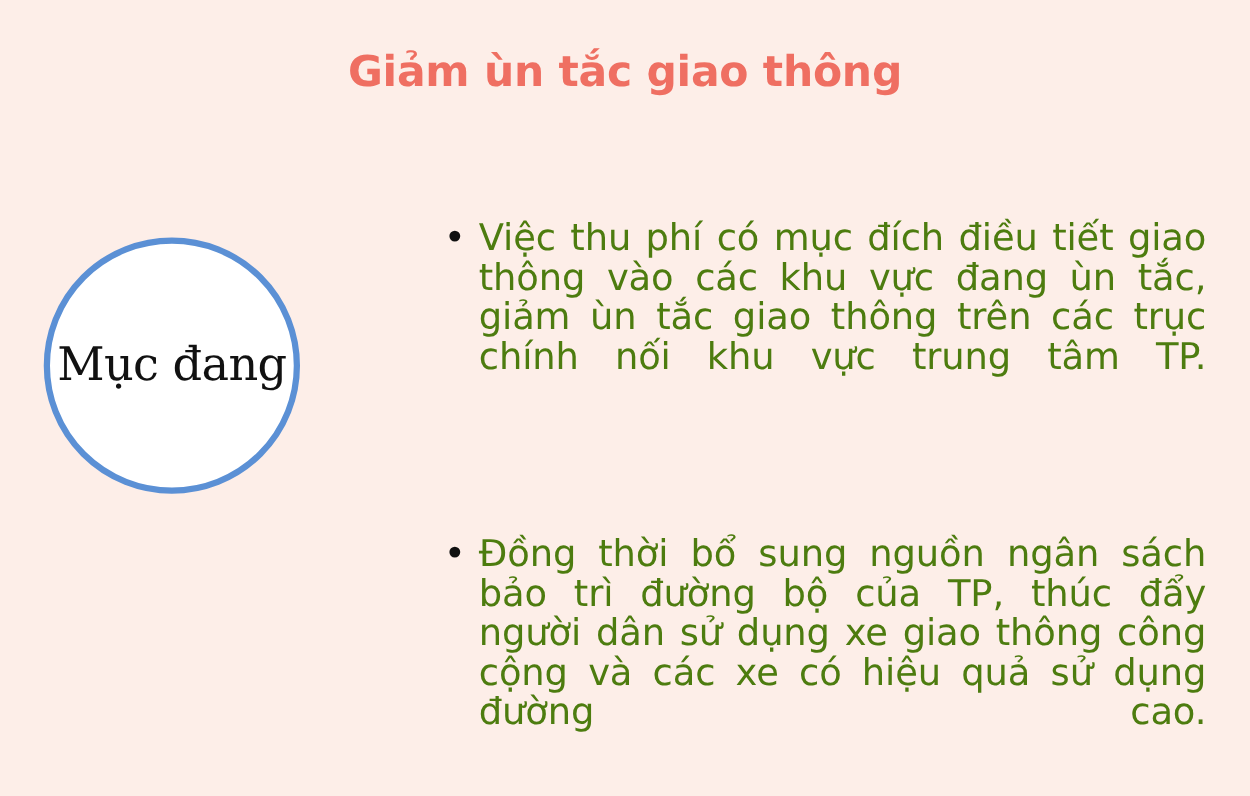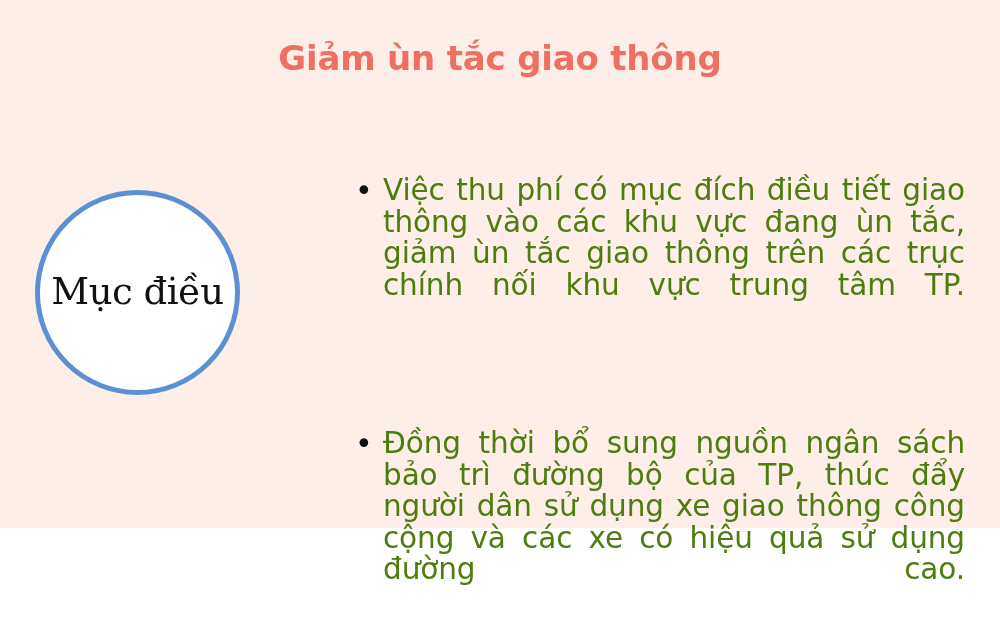--- a/index.html
+++ b/index.html
@@ -9,21 +9,21 @@
   }
   body {
     width: 1000px;
     height: 637px;
     overflow: hidden;
     font-family: "Liberation Sans", sans-serif;
   }
   #slide {
     position: relative;
     width: 1000px;
-    height: 528px;
+    height: 637px;
     background: #fdeee8;
   }
 
   
   #slide-title {
     position: absolute;
     left: 0;
     top: 36px;
     width: 1000px;
     text-align: center;
@@ -104,21 +104,21 @@
   }
 </style>
 </head>
 <body>
 
 <div id="slide" style="background: rgb(253, 238, 232);">
 
   <div id="slide-title" style="color: rgb(239, 111, 98);">Giảm ùn tắc giao thông</div>
 
   <div id="badge-circle" style="border-color: rgb(91, 144, 213); background: rgb(255, 255, 255);">
-    <span id="badge-label" style="color: rgb(17, 17, 17);">Mục điều</span>
+    <span id="badge-label" style="color: rgb(17, 17, 17);">Mục đang</span>
   </div>
 
   <div class="bullet-block" id="bullet-block-1">
     <span class="bullet-marker">•</span>
     <span class="bullet-text"> Việc thu phí có mục đích điều tiết giao thông vào các khu vực đang ùn tắc, giảm ùn tắc giao thông trên các trục chính nối khu vực trung tâm TP.</span>
   </div>
 
   <div class="bullet-block" id="bullet-block-2">
     <span class="bullet-marker">•</span>
     <span class="bullet-text">Đồng thời bổ sung nguồn ngân sách bảo trì đường bộ của TP, thúc đẩy người dân sử dụng xe giao thông công cộng và các xe có hiệu quả sử dụng đường cao.</span>

